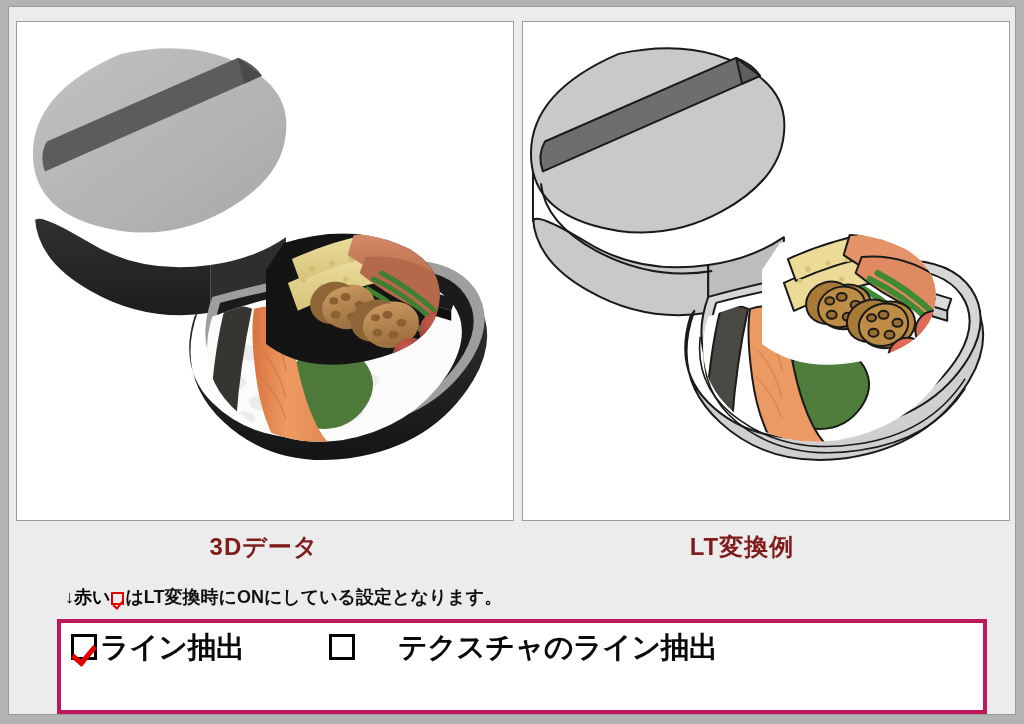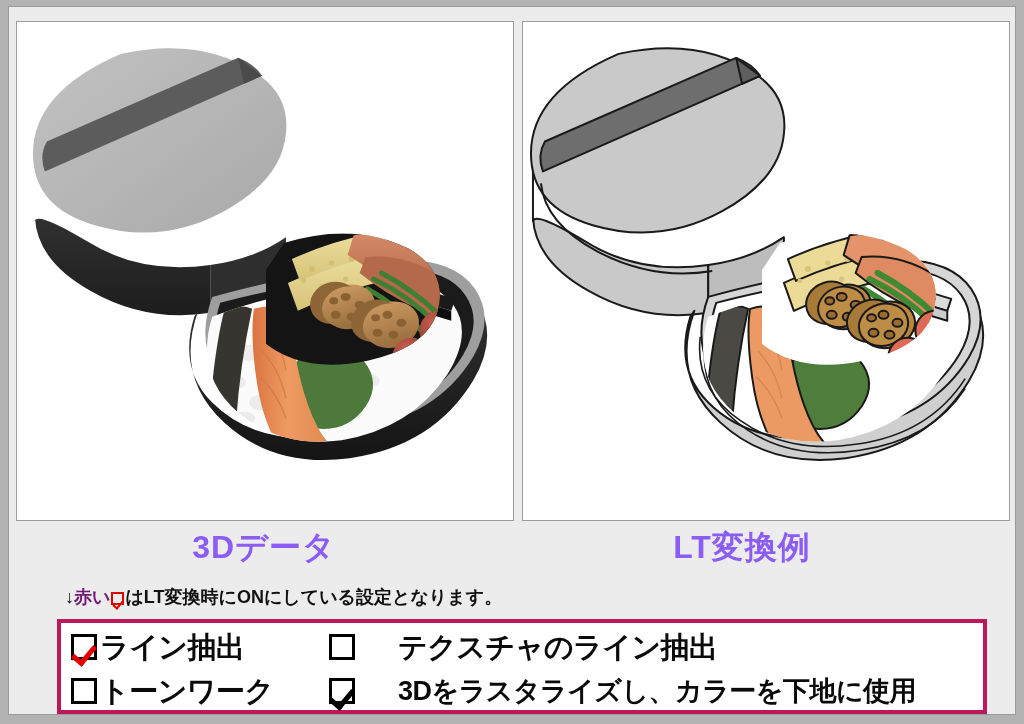--- a/index.html
+++ b/index.html
@@ -35,33 +35,33 @@
   .panel-inner{position:absolute;left:0;top:0;width:100%;height:100%;}
   .panel svg{display:block;width:100%;height:100%;}
 
   
   .captions{
     position:absolute;left:0;top:518px;width:1008px;height:46px;
   }
   .caption{
     position:absolute;top:0;height:44px;line-height:44px;
     text-align:center;
-    font-size:32px;font-weight:bold;color:#8b5cf6;
+    font-size:24px;font-weight:bold;color:#7f1d1d;
     letter-spacing:1px;
   }
   .cap-left{left:20px;width:470px;}
   .cap-right{left:498px;width:470px;text-align:center;}
 
   
   .note{
     position:absolute;left:56px;top:578px;
     font-size:18px;font-weight:bold;color:#111;
     white-space:nowrap;letter-spacing:0px;
   }
-  .note .red{color:#701a75;}
+  .note .red{color:#000000;}
   .note .arrow{font-weight:bold;}
   .inline-check{
     display:inline-block;width:13px;height:13px;
     border:2px solid #e00000;
     position:relative;vertical-align:-2px;margin:0 1px;
     box-sizing:border-box;
   }
   .inline-check:before{
     content:"";position:absolute;left:2px;top:5px;
     width:4px;height:8px;border:solid #e00000;
@@ -395,26 +395,16 @@
         <div class="set-item set-col-a">
           <span class="cbox checked-red"></span>
           <span class="set-label">ライン抽出</span>
         </div>
         <div class="set-item set-col-b">
           <span class="cbox"></span>
           <span class="set-label">テクスチャのライン抽出</span>
         </div>
       </div>
 
-      <div class="set-row r2">
-        <div class="set-item set-col-a">
-          <span class="cbox"></span>
-          <span class="set-label">トーンワーク</span>
-        </div>
-        <div class="set-item set-col-b">
-          <span class="cbox checked-black"></span>
-          <span class="set-label wide">3Dをラスタライズし、カラーを下地に使用</span>
-        </div>
-      </div>
     </div>
 
   </div>
 </div>
 
 </body></html>

